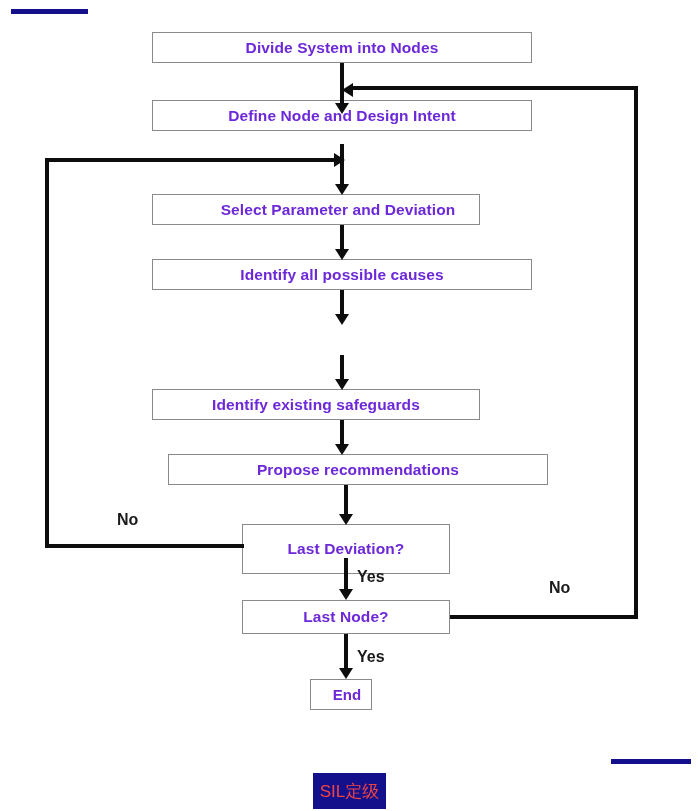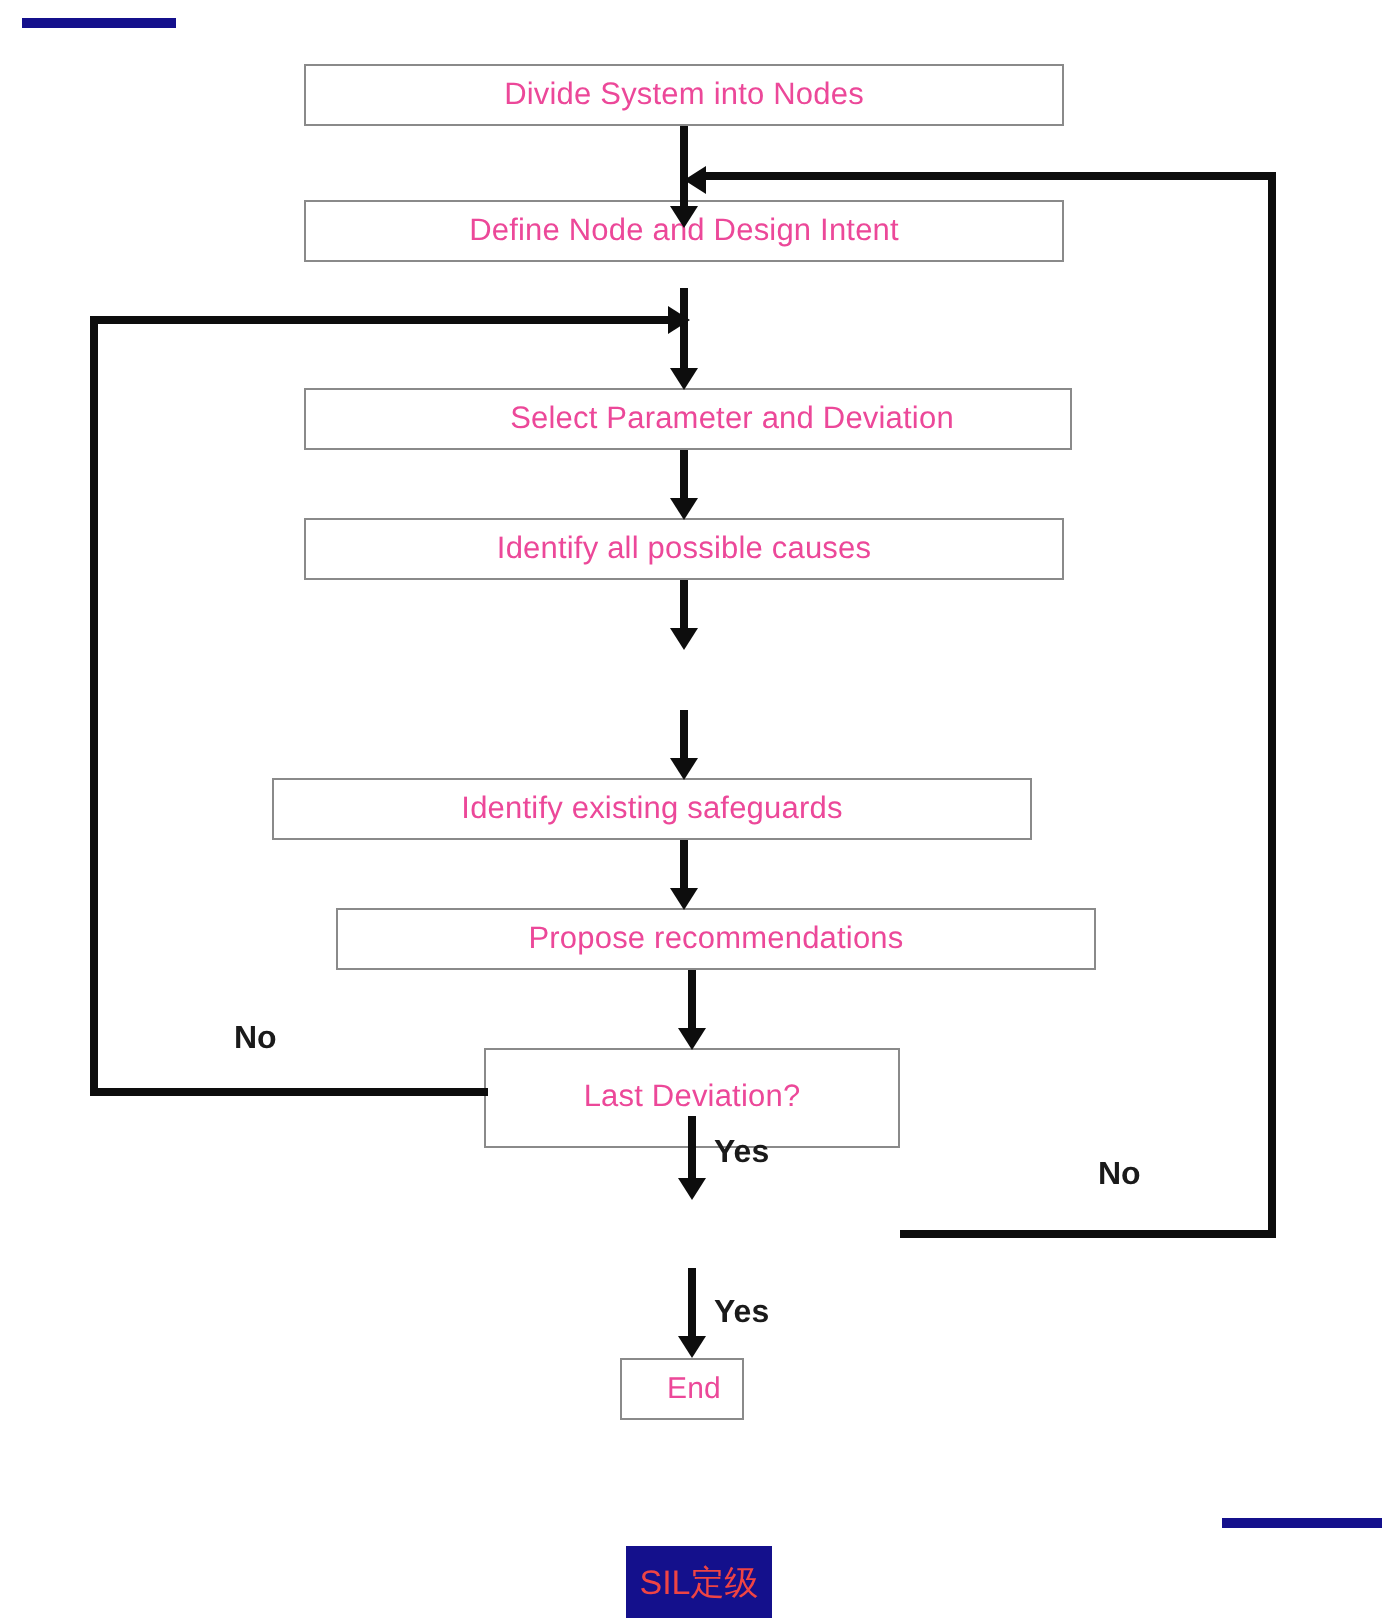--- a/index.html
+++ b/index.html
@@ -28,22 +28,22 @@
 
   
   .node {
     position: absolute;
     box-sizing: border-box;
     background: #ffffff;
     border: 1.5px solid #8a8a8a;
     display: flex;
     align-items: center;
     justify-content: center;
-    color: #ec4899;
-    font-weight: normal;
+    color: #6d28d9;
+    font-weight: bold;
     font-size: 15.5px;
     letter-spacing: 0.1px;
     white-space: nowrap;
   }
   .node.small { font-size: 15px; }
 
   
   .line-v, .line-h {
     position: absolute;
     background: #0d0d0d;
@@ -105,31 +105,32 @@
 
 <div id="page">
 
   <div class="navy-rule" id="rule-top-left"></div>
   <div class="navy-rule" id="rule-bottom-right"></div>
 
   <div class="node" style="left:152px; top:32px; width:380px; height:31px;">Divide System into Nodes</div>
 
   <div class="node" style="left:152px; top:100px; width:380px; height:31px;">Define Node and Design Intent</div>
 
-  <div class="node" style="left:152px; top:194px; width:384px; height:31px;padding-left:44px;">Select Parameter and Deviation</div>
+  <div class="node" style="left:152px; top:194px; width:328px; height:31px;padding-left:44px;">Select Parameter and Deviation</div>
 
   <div class="node" style="left:152px; top:259px; width:380px; height:31px;">Identify all possible causes</div>
 
 
-  <div class="node" style="left:136px; top:389px; width:380px; height:31px;">Identify existing safeguards</div>
+  <div class="node" style="left:152px; top:389px; width:328px; height:31px;">Identify existing safeguards</div>
 
   <div class="node" style="left:152px; top:454px; width:380px; height:31px;margin-left:16px;">Propose recommendations</div>
 
   <div class="node" style="left:242px; top:524px; width:208px; height:50px;">Last Deviation?</div>
 
+  <div class="node" style="left:242px; top:600px; width:208px; height:34px;">Last Node?</div>
 
   <div class="node small" style="left:310px; top:679px; width:62px; height:31px;padding-left:12px;">End</div>
 
   <div class="line-v" style="left:340px; top:63px; height:42px;"></div>
   <div class="arrow arrow-down" style="left:335px; top:103px;"></div>
 
   <div class="line-v" style="left:340px; top:144px; height:42px;"></div>
   <div class="arrow arrow-down" style="left:335px; top:184px;"></div>
 
   <div class="line-v" style="left:340px; top:225px; height:26px;"></div>

